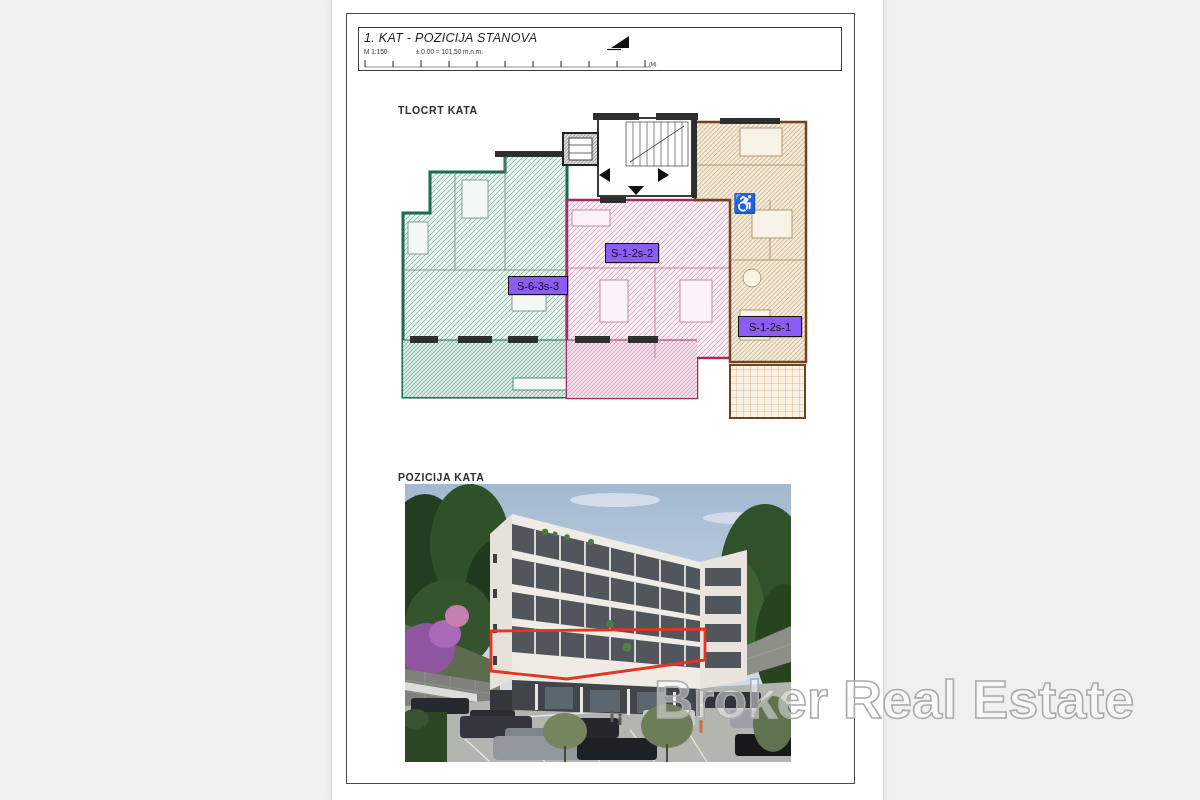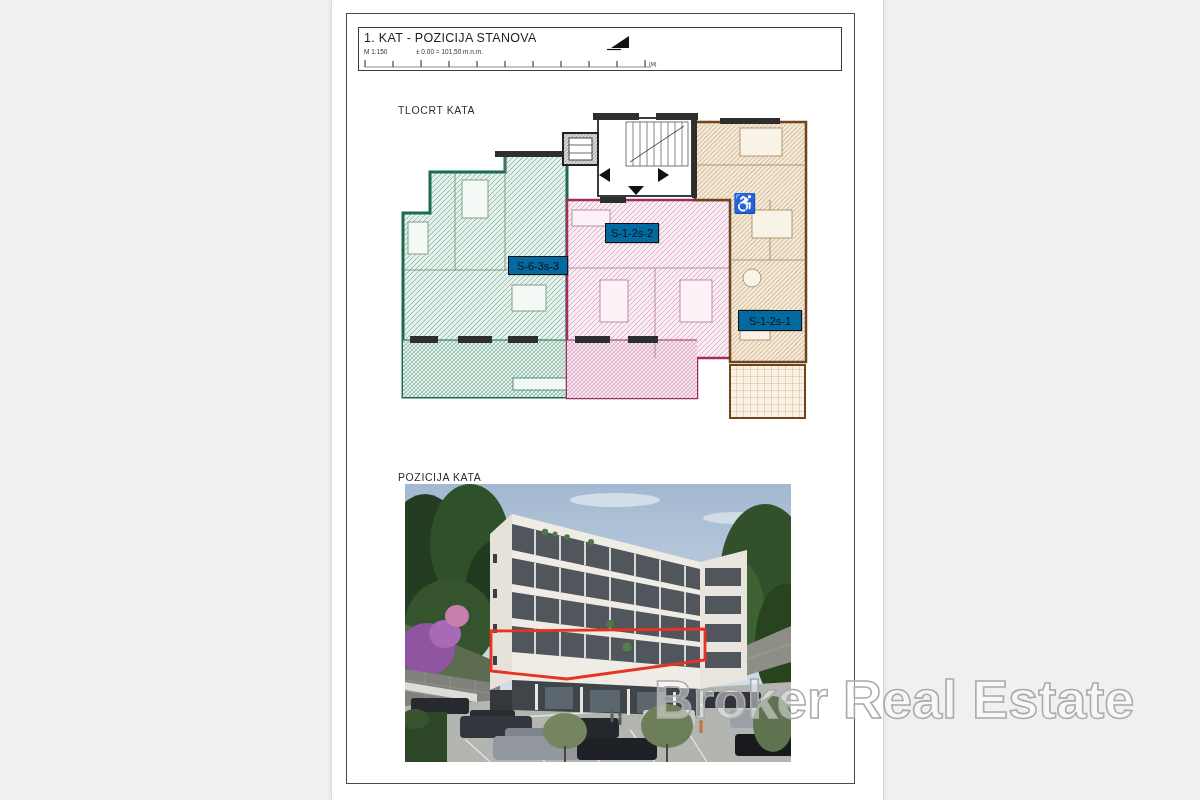--- a/index.html
+++ b/index.html
@@ -17,34 +17,35 @@
   }
   .sheet-frame{
     position:absolute;left:346px;top:13px;width:507px;height:769px;
     border:1.5px solid #4a4a4a;
   }
   .title-block{
     position:absolute;left:358px;top:27px;width:484px;height:44px;
     border:1.5px solid #3c3c3c;background:#fff;box-sizing:border-box;
   }
   .title-block .t{
-    position:absolute;left:5px;top:3px;font-size:12.5px;color:#1f1f1f;letter-spacing:.3px;
+    position:absolute;left:5px;top:3px;font-size:12.5px;color:#1f1f1f;letter-spacing:.3px;font-style:italic;
   }
   .title-block .m{position:absolute;left:5px;top:20px;font-size:6.5px;color:#333;}
   .title-block .e{position:absolute;left:57px;top:20px;font-size:6.5px;color:#333;}
   .title-block svg{position:absolute;}
   .section-label{
-    position:absolute;font-size:10.5px;color:#2e2e2e;letter-spacing:.6px;font-weight:400;
+    position:absolute;font-size:10.5px;color:#2e2e2e;letter-spacing:.6px;font-weight:700;
   }
   .plan-wrap{position:absolute;left:400px;top:110px;width:415px;height:315px;}
   .plan-wrap svg{position:absolute;left:0;top:0;}
   .apt-label{
-    position:absolute;background:#0369a1;border:1px solid #111;color:#111;
+    position:absolute;background:#8b5cf6;border:1px solid #111;color:#111;
     font-size:11px;display:flex;align-items:center;justify-content:center;
     box-shadow:1px 1px 0 rgba(0,0,0,.15);
+    margin-top:20px;
   }
   .wheel{
     position:absolute;left:333px;top:84px;font-size:19px;color:#3d2b15;line-height:1;
   }
   .photo{position:absolute;left:405px;top:484px;width:386px;height:278px;overflow:hidden;}
   .wm{position:absolute;left:650px;top:660px;width:520px;height:90px;overflow:visible;pointer-events:none;}
   .wm text{
     font-family:"Liberation Sans", sans-serif;font-size:54px;font-weight:700;
     fill:rgba(255,255,255,0.45);stroke:#ababab;stroke-width:1.6px;
   }
@@ -203,21 +204,21 @@
 
     <g fill="#111">
       <polygon points="210,58 210,72 199,65"></polygon>
       <polygon points="228,76 244,76 236,85"></polygon>
       <polygon points="258,58 258,72 269,65"></polygon>
     </g>
   </svg>
 
   <div class="apt-label" style="left:108px;top:146px;width:58px;height:17px">S-6-3s-3</div>
   <div class="apt-label" style="left:205px;top:113px;width:52px;height:18px">S-1-2s-2</div>
-  <div class="apt-label" style="left:338px;top:200px;width:62px;height:19px">S-1-2s-1</div>
+  <div class="apt-label" style="left:338px;top:186px;width:62px;height:19px">S-1-2s-1</div>
   <div class="wheel">♿</div>
 </div>
 
 <div class="section-label" style="left:398px;top:471px">POZICIJA KATA</div>
 
 <div class="photo">
   <svg width="386" height="278" viewBox="0 0 386 278">
     <defs>
       <linearGradient id="sky" x1="0" y1="0" x2="0" y2="1">
         <stop offset="0" stop-color="#a3b9d1"></stop>

